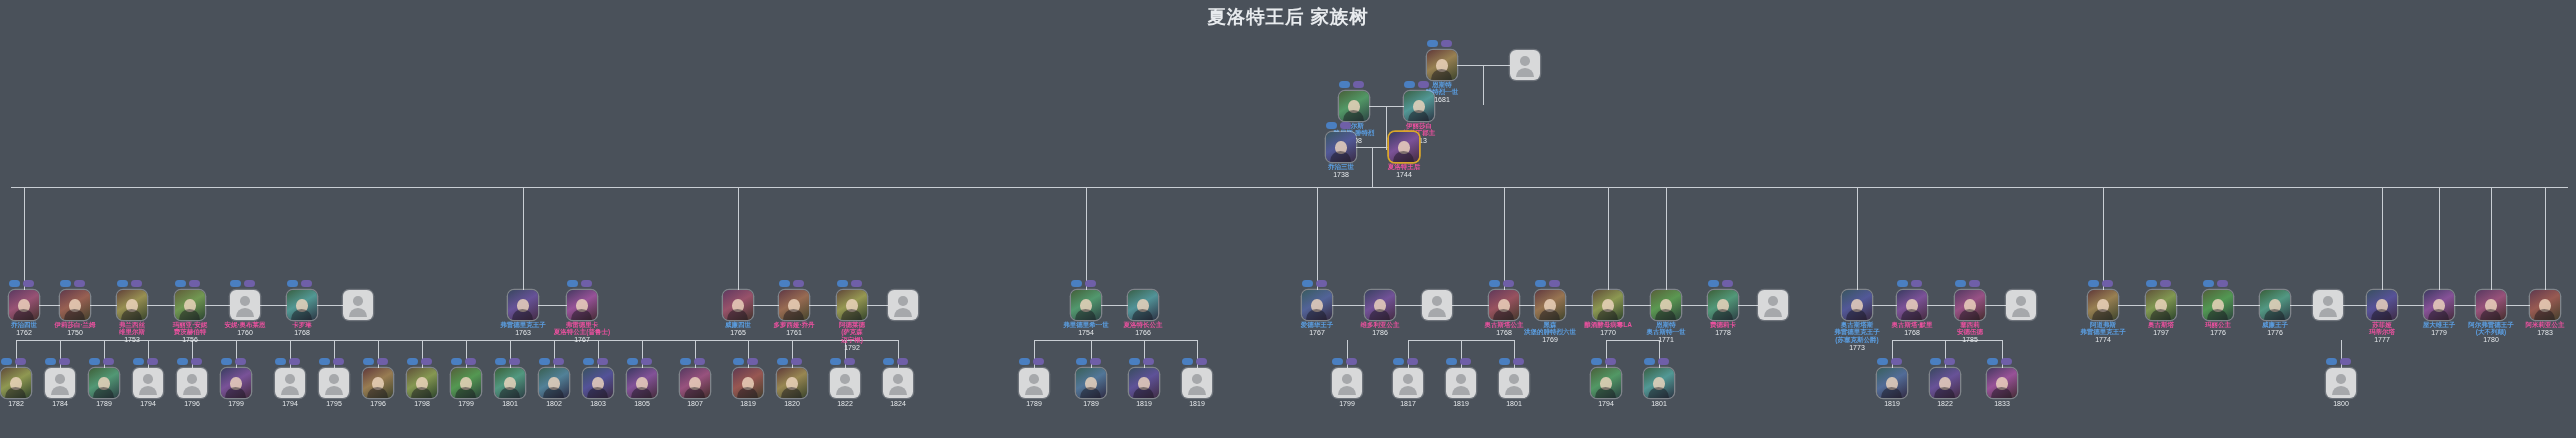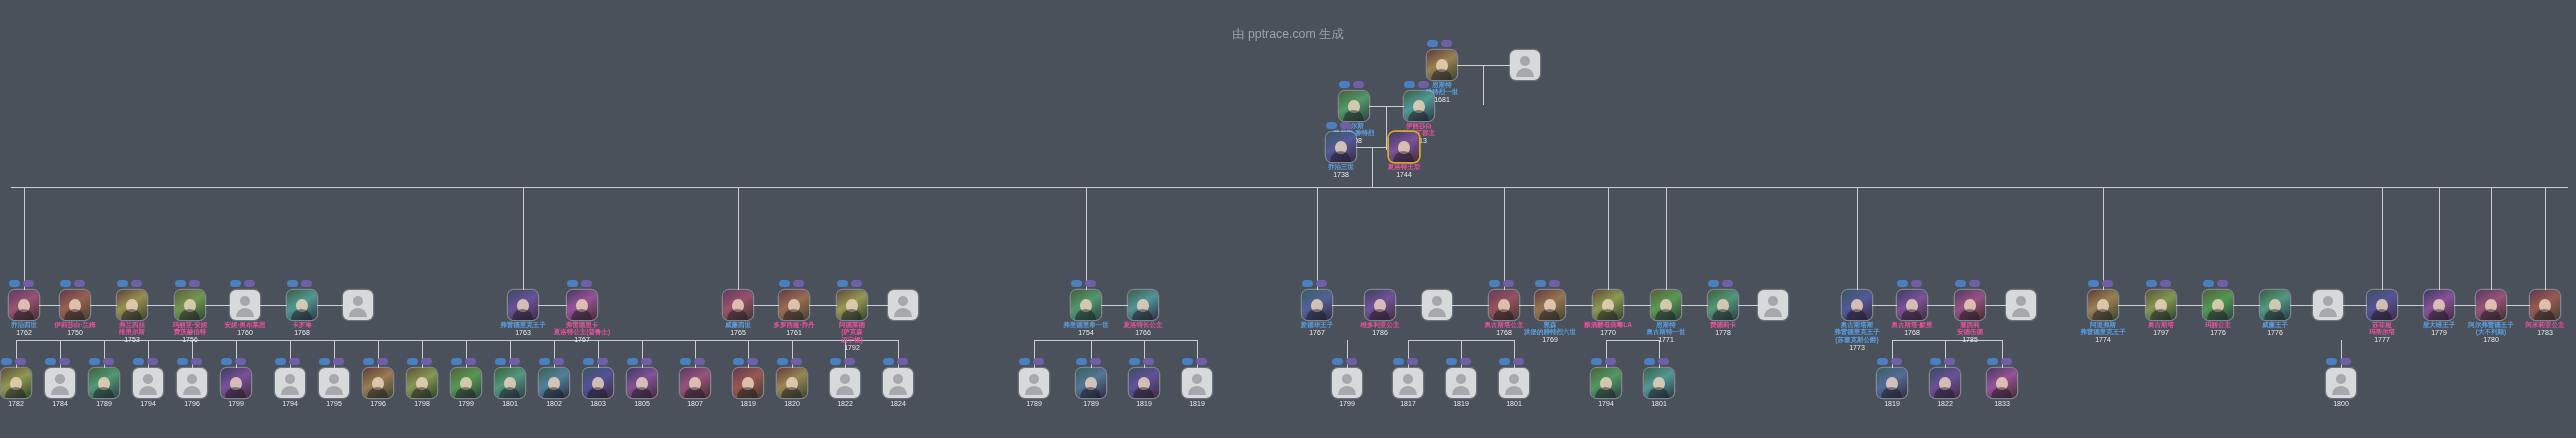--- a/index.html
+++ b/index.html
@@ -65,21 +65,21 @@
   .ln.h{height:0.9px;}
   .ln.v{width:0.9px;}
   .ln.gh{height:1.3px;}
   .ln.gv{width:1.3px;}
 </style>
 </head>
 <body>
 
 <div id="stage">
 
-  <div class="subtitle">由 pptrace.com 生成</div>
+  <div class="title">夏洛特王后 家族树</div>
 
   <div id="links">
       <div class="ln h" style="left: 1442px; top: 65px; width: 84px;"></div>
       <div class="ln v" style="left: 1483px; top: 65px; height: 40px;"></div>
       <div class="ln h" style="left: 1354px; top: 106px; width: 65px;"></div>
       <div class="ln v" style="left: 1386px; top: 106px; height: 44px;"></div>
       <div class="ln h" style="left: 1341px; top: 147px; width: 62px;"></div>
       <div class="ln gv" style="left: 1372px; top: 147px; height: 40px;"></div>
       <div class="ln gh" style="left: 10.6px; top: 187px; width: 2557px;"></div>
       <div class="ln gv" style="left: 24px; top: 187px; height: 104px;"></div>

